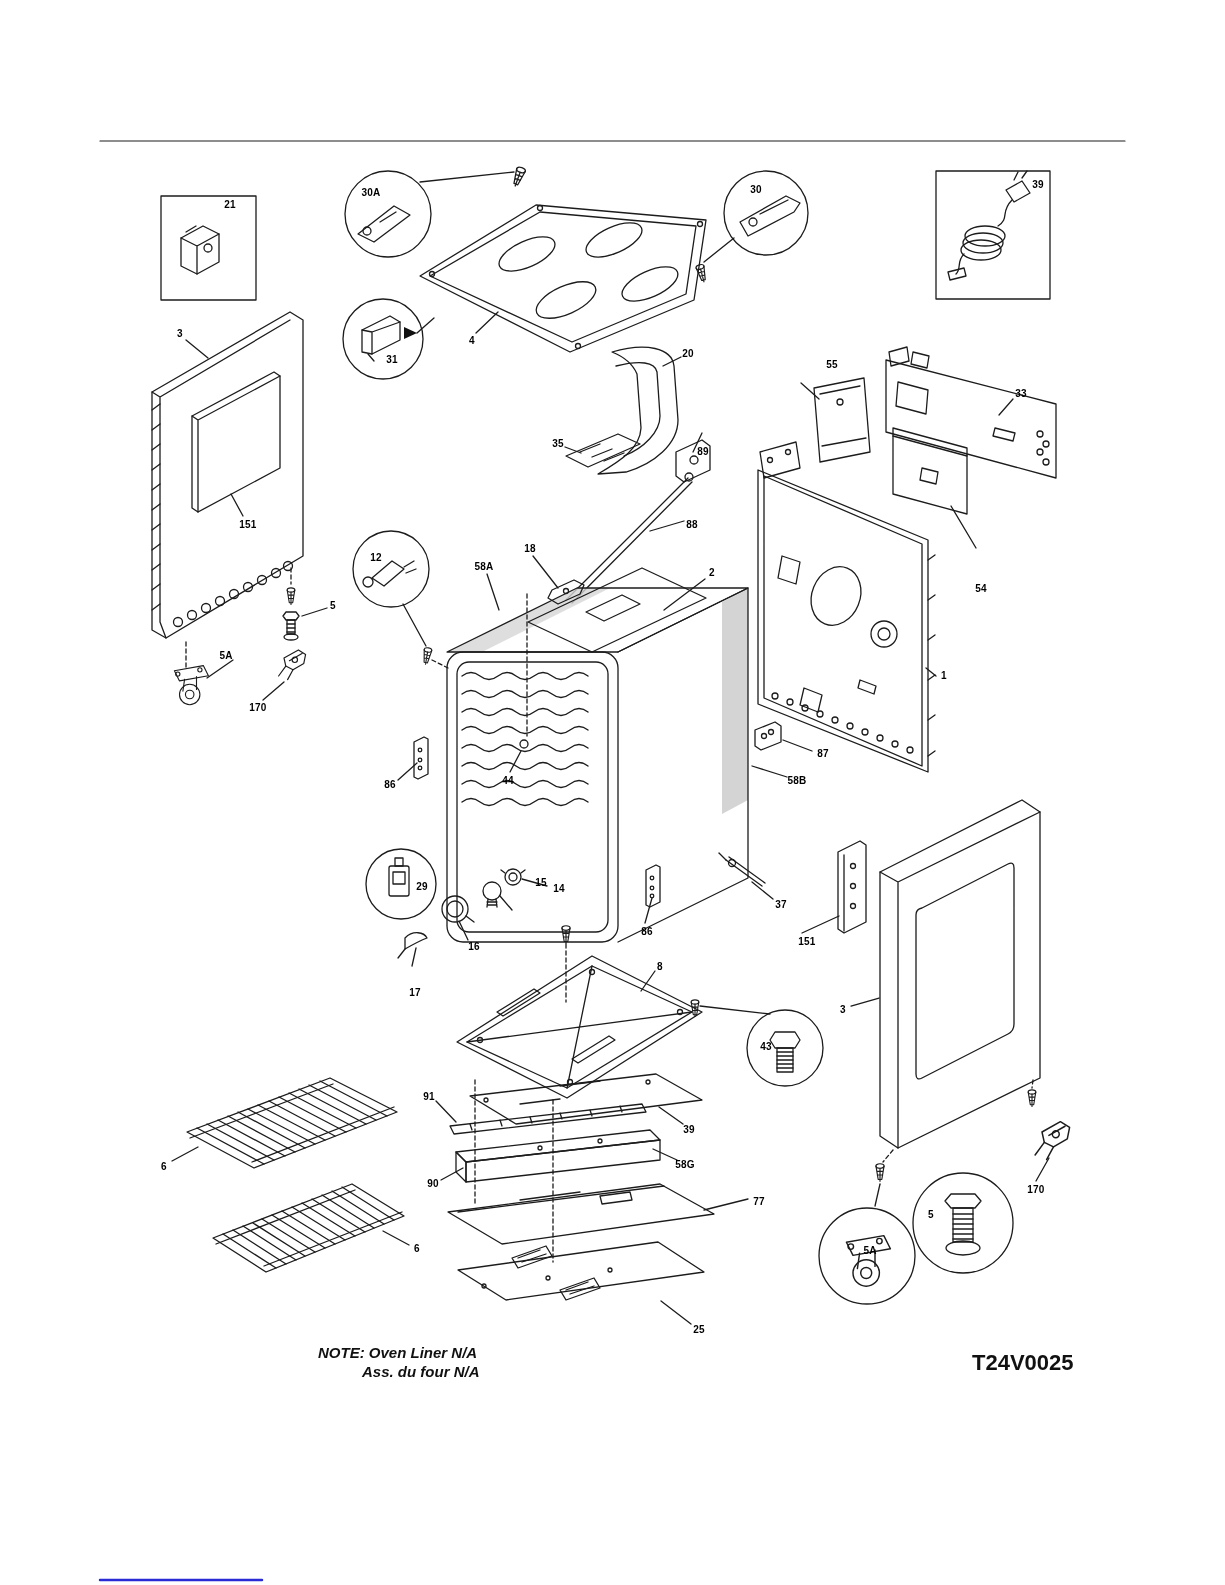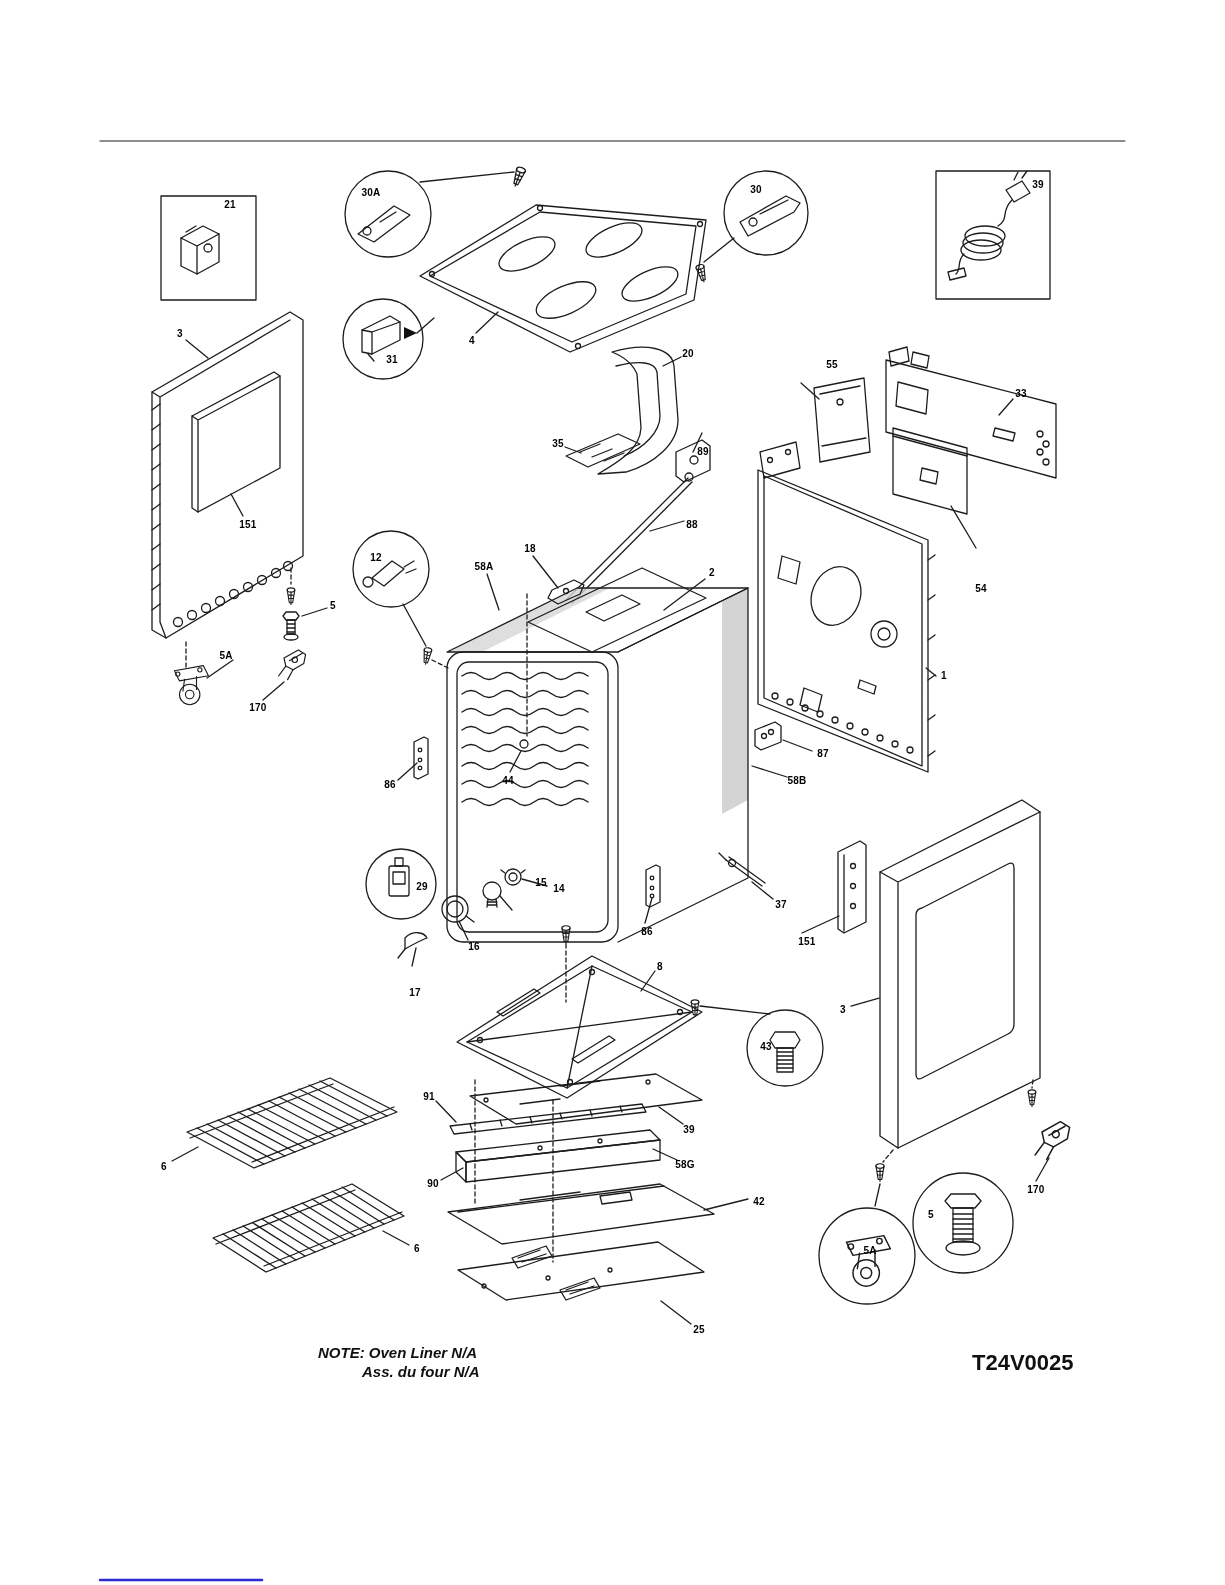--- a/index.html
+++ b/index.html
@@ -495,21 +495,21 @@
 <div class="callout" style="left:647px;top:931px;">86</div>
 <div class="callout" style="left:807px;top:941px;">151</div>
 <div class="callout" style="left:660px;top:966px;">8</div>
 <div class="callout" style="left:843px;top:1009px;">3</div>
 <div class="callout" style="left:766px;top:1046px;">43</div>
 <div class="callout" style="left:429px;top:1096px;">91</div>
 <div class="callout" style="left:689px;top:1129px;">39</div>
 <div class="callout" style="left:164px;top:1166px;">6</div>
 <div class="callout" style="left:685px;top:1164px;">58G</div>
 <div class="callout" style="left:433px;top:1183px;">90</div>
-<div class="callout" style="left:759px;top:1201px;">42</div>
+<div class="callout" style="left:759px;top:1201px;">77</div>
 <div class="callout" style="left:417px;top:1248px;">6</div>
 <div class="callout" style="left:699px;top:1329px;">25</div>
 <div class="callout" style="left:870px;top:1250px;">5A</div>
 <div class="callout" style="left:931px;top:1214px;">5</div>
 <div class="callout" style="left:1036px;top:1189px;">170</div>
 
 <div class="note" style="left:318px;top:1344px;">NOTE: Oven Liner N/A</div>
 <div class="note" style="left:362px;top:1363px;">Ass. du four N/A</div>
 <div class="doccode" style="left:972px;top:1350px;">T24V0025</div>
 

